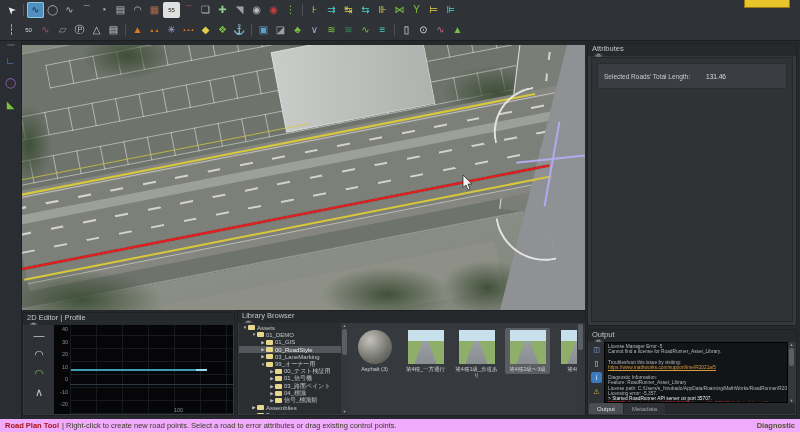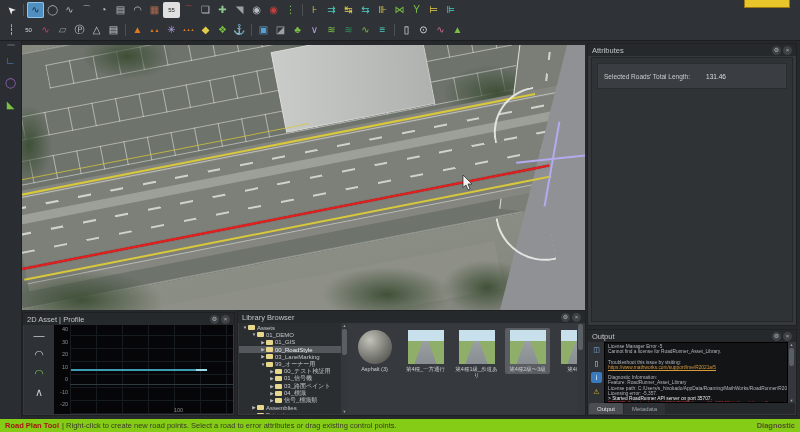--- a/index.html
+++ b/index.html
@@ -58,21 +58,21 @@
   .arc1{left:468px;top:46px;width:46px;height:46px;border-left:2px solid rgba(242,242,240,.85);
         border-top:2px solid rgba(242,242,240,.85);border-top-left-radius:46px;transform:rotate(-11deg);}
   .arc2{left:478px;top:168px;width:50px;height:50px;border-left:2px solid rgba(242,242,240,.85);
         border-bottom:2px solid rgba(242,242,240,.85);border-bottom-left-radius:50px;transform:rotate(-11deg);}
   .handle1{left:494px;top:113px;width:72px;height:1.5px;background:#b4aaee;transform:rotate(-6deg);}
   .handle2{left:529px;top:76px;width:1.5px;height:86px;background:#b4aaee;transform:rotate(10deg);}
   .cursor{left:440px;top:130px;width:11px;height:16px;}
 
   
   .panel{position:absolute;background:#35383c;border:1px solid #1e2023;box-sizing:border-box;}
-  .phead{height:12px;background:#26292c;display:flex;align-items:center;padding:0 4px;font-size:7.5px;color:#c0c4c8;}
+  .phead{height:12px;background:#26292c;display:flex;align-items:flex-start;padding:0 4px;font-size:7.5px;color:#c0c4c8;flex-direction:column;}
   .phead .sp{flex:1;}
   .hbtn{width:9px;height:9px;border-radius:50%;background:#3e4246;color:#b0b4b8;font-size:6px;line-height:1;
         display:flex;align-items:center;justify-content:center;margin-left:2px;}
 
   #attributes{left:587px;top:43px;width:210px;height:283px;}
   .attr-body{position:absolute;left:3px;right:3px;top:13px;bottom:3px;background:#303336;border:1px solid #24272a;}
   .attr-box{margin:5px;background:#3a3e42;border:1px solid #2a2d30;height:24px;display:flex;align-items:center;
             padding:0 6px;font-size:6.5px;color:#c8ccd0;}
   .attr-box .val{margin-left:16px;color:#dadde0;}
 
@@ -121,21 +121,21 @@
   .log{flex:1;background:#121416;border:1px solid #000;padding:1px 3px;overflow:hidden;}
   .lline{font-size:4.8px;line-height:5.2px;color:#b4b8bc;white-space:nowrap;min-height:5.2px;}
   .lline[data-k="link"]{color:#d89a3a;text-decoration:underline;}
   .lline[data-k="err"]{color:#d23434;}
   .lline[data-k="info"]{color:#e9ebec;}
   .tabs{position:absolute;left:1px;bottom:1px;height:11px;display:flex;gap:1px;background:#26292c;width:calc(100% - 2px);}
   .tab{padding:0 8px;display:flex;align-items:center;font-size:6px;color:#9aa0a4;background:#2e3236;border-radius:2px 2px 0 0;}
   .tab[data-sel="1"]{background:#4a4e53;color:#e0e2e4;}
 
   
-  .status{position:absolute;left:0;bottom:0;width:100%;height:13px;background:#84cc16;display:flex;align-items:center;
+  .status{position:absolute;left:0;bottom:0;width:100%;height:13px;background:#f0abfc;display:flex;align-items:center;
           padding:0 5px;font-size:7.5px;color:#3a3a26;box-sizing:border-box;}
   .status .tool{color:#a81414;font-weight:bold;margin-right:3px;}
   .status .brand{margin-left:auto;color:#55512e;font-weight:bold;}
 </style>
 </head>
 <body>
 
 <div id="app">
 
   <div class="toolbar">
@@ -329,21 +329,21 @@
     <div class="attr-body">
       <div class="attr-box">
         <span>Selected Roads' Total Length:</span>
         <span class="val">131.46</span>
       </div>
     </div>
   </div>
 
   <div class="panel" id="editor2d">
     <div class="phead">
-      <span>2D Asset | Profile</span>
+      <span>2D Editor | Profile</span>
       <span class="sp"></span>
       <span class="hbtn">⚙</span>
       <span class="hbtn">×</span>
     </div>
     <div class="e2d-body">
       <div class="e2d-tools">
 
           <span class="ticon" style="color: rgb(200, 204, 208);">—</span>
 
           <span class="ticon" style="color: rgb(200, 204, 208);">◠</span>

